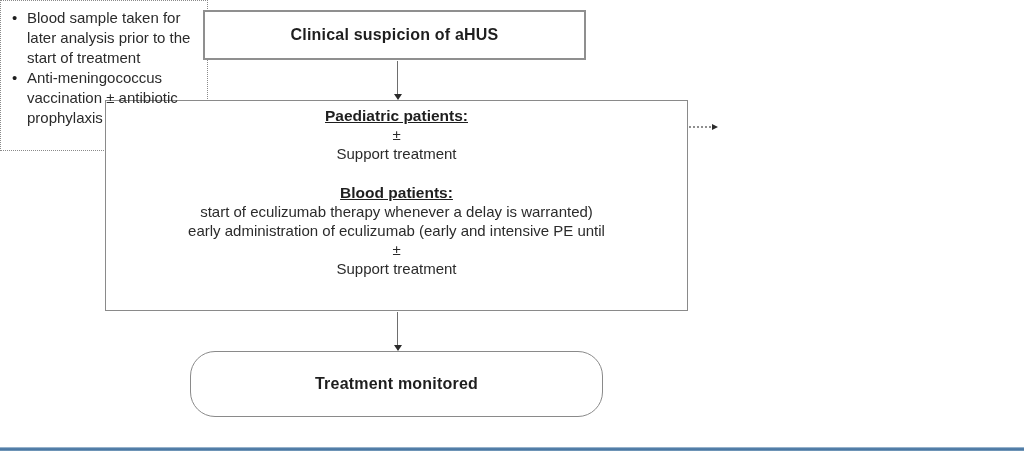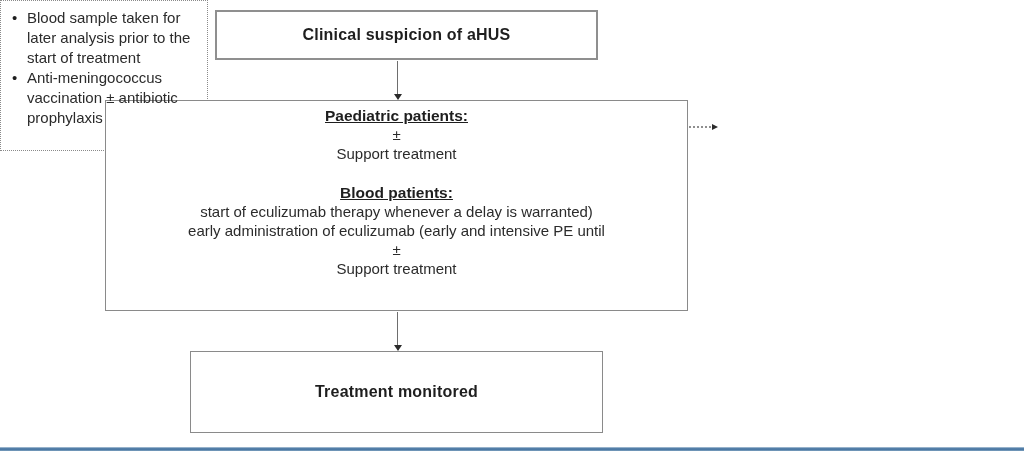--- a/index.html
+++ b/index.html
@@ -15,21 +15,21 @@
   .box {
     position: absolute;
     background: #ffffff;
     border: 1px solid #8a8a8a;
     box-sizing: border-box;
   }
   .box-solid-thick { border-width: 2px; border-color: #8f8f8f; }
 
   
   .top-box {
-    left: 215px; top: 10px; width: 383px; height: 50px;
+    left: 203px; top: 10px; width: 383px; height: 50px;
     display: flex; align-items: center; justify-content: center;
   }
   .top-box .title { font-weight: bold; font-size: 16px; color: #1e1e1e; letter-spacing: 0.2px; }
 
   
   .main-box {
     left: 105px; top: 100px; width: 583px; height: 211px;
     text-align: center; padding-top: 5px;
   }
   .main-box .line { font-size: 15px; line-height: 19px; color: #2b2b2b; }
@@ -53,22 +53,22 @@
     color: #2b2b2b;
     text-align: left;
   }
   .side-box li .bullet {
     position: absolute; left: 1px; top: 0px;
     font-size: 15px; color: #1e1e1e;
   }
 
   
   .bottom-box {
-    left: 190px; top: 351px; width: 413px; height: 82px;
-    display: flex; align-items: center; justify-content: center;
+    left: 190px; top: 351px; width: 413px; height: 66px;
+    display: flex; align-items: center; justify-content: center; border-radius: 25px;
   }
   .bottom-box .title { font-weight: bold; font-size: 16px; color: #1e1e1e; letter-spacing: 0.2px; }
 
   
   .v-arrow { position: absolute; width: 9px; }
   .v-arrow .stem {
     position: absolute; left: 4px; top: 0; width: 1px;
     background: #6e6e6e;
   }
   .v-arrow .head {

